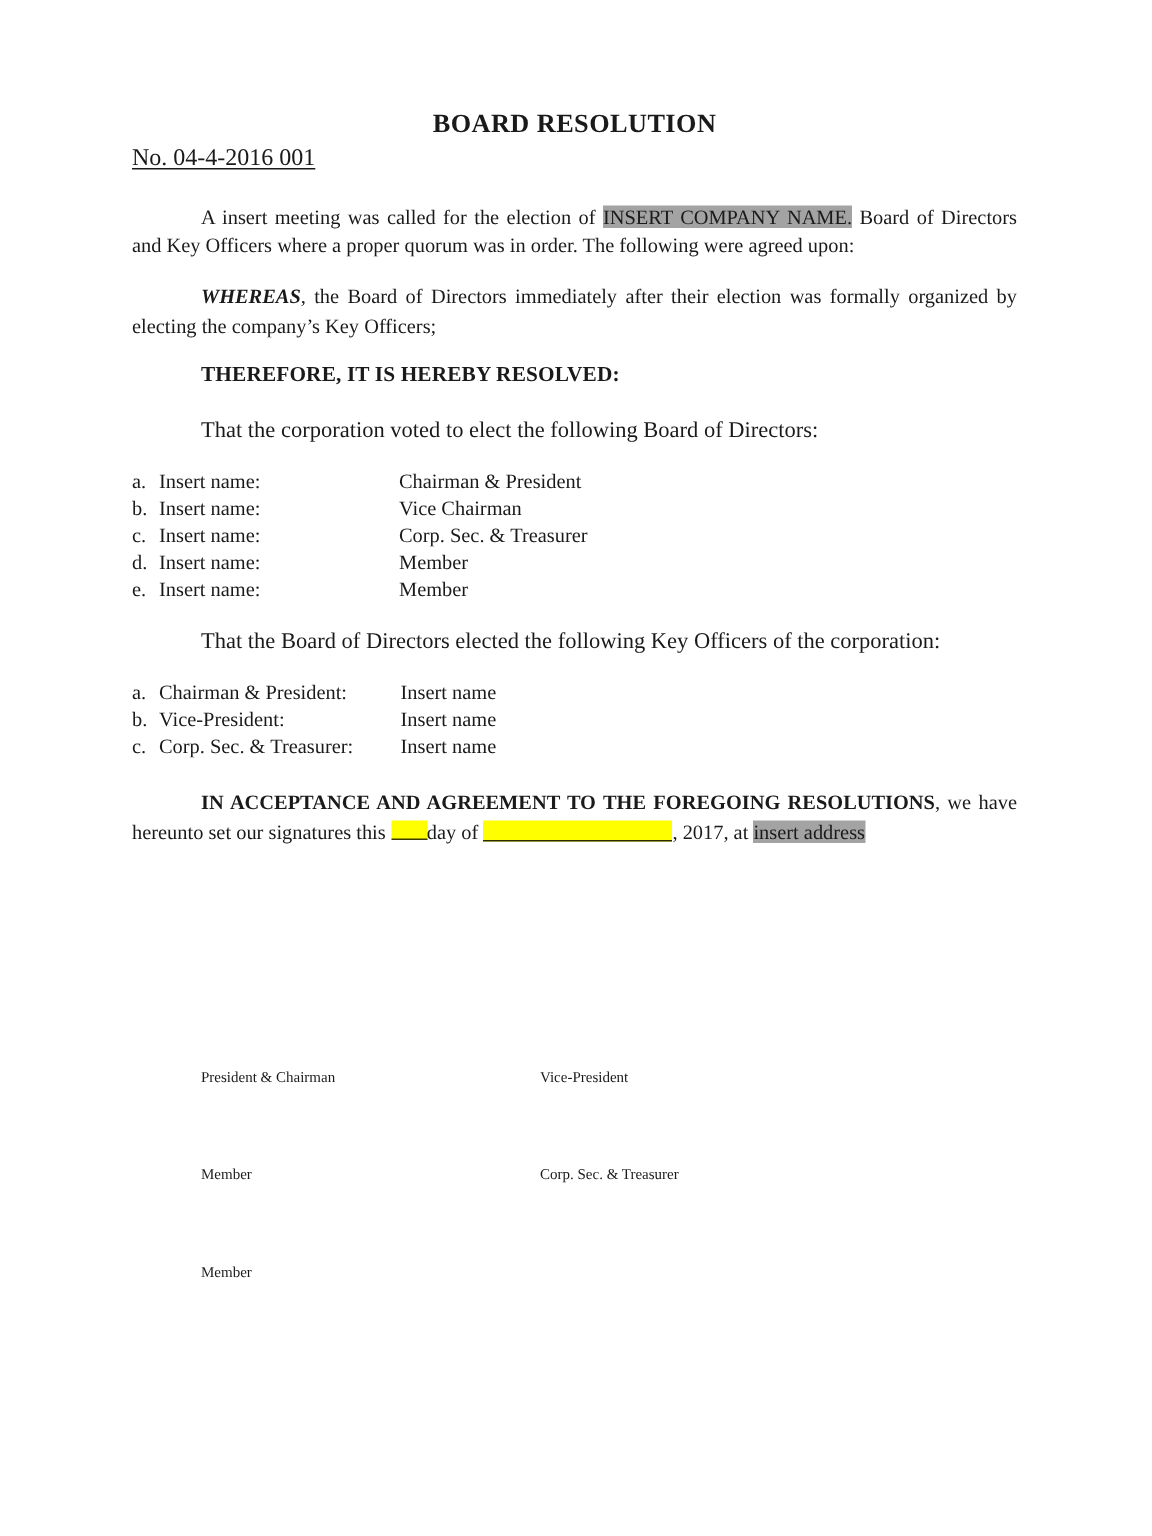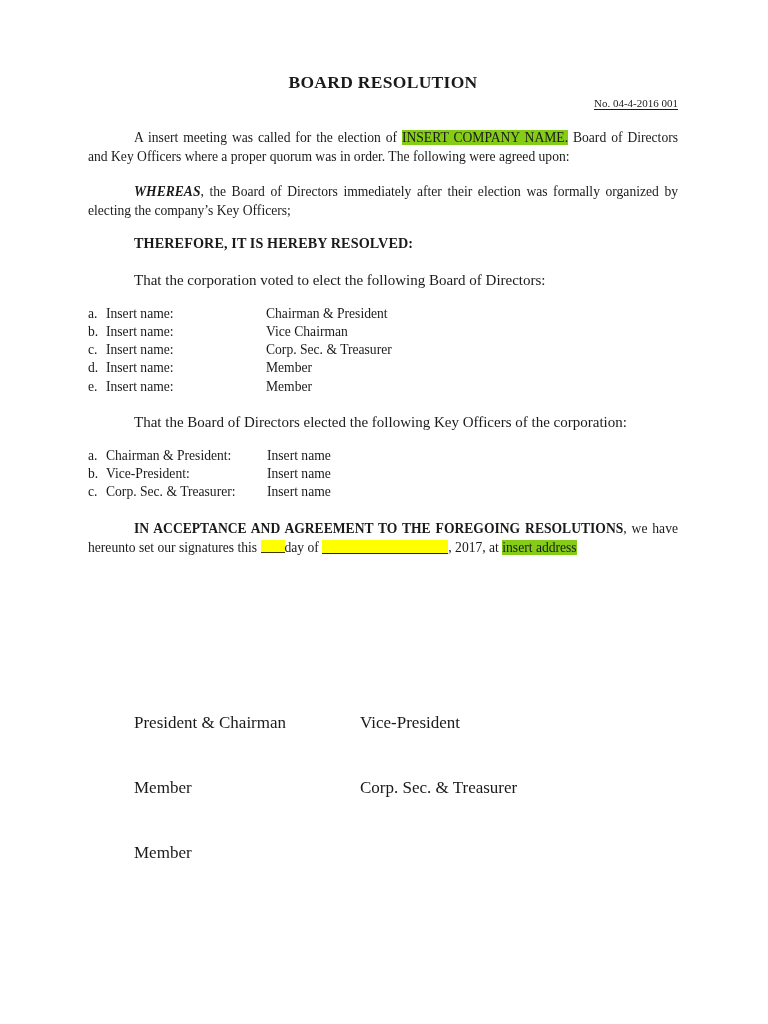--- a/index.html
+++ b/index.html
@@ -37,22 +37,22 @@
   
   .doc-title {
     text-align: center;
     font-weight: bold;
     font-size: 17.5px;
     letter-spacing: 0.3px;
     margin: 0 0 2px 0;
     line-height: 1.25;
   }
   .doc-subtitle {
-    text-align: right;
-    font-size: 11px;
+    text-align: left;
+    font-size: 16px;
     margin: 0 0 18px 0;
     line-height: 1.3;
   }
   .doc-subtitle span {
     text-decoration: underline;
     text-underline-offset: 1.5px;
   }
 
   
   p.para {
@@ -65,21 +65,21 @@
   p.para.indent {
     text-indent: 46px;
   }
   p.para.tight {
     margin-bottom: 14px;
   }
   .bi { font-weight: bold; font-style: italic; }
   .b  { font-weight: bold; margin-top: 32px; }
 
   .hl {
-    background-color: #84cc16;
+    background-color: #a3a3a3;
     color: #1a1a1a;
   }
   .hl-bold {
     background-color: #ffff00;
     font-weight: bold;
     color: #1a1a1a;
   }
 
   
   .blank-short {
@@ -148,21 +148,21 @@
     position: absolute;
     left: 134px;
     top: 712px;
     width: 540px;
   }
   .sign-row {
     position: relative;
     height: 65px;
   }
   .sign-label {
-    font-size: 17px;
+    font-size: 10px;
     line-height: 1.3;
     position: absolute;
     top: 0;
     white-space: nowrap;
   }
   .sign-col-left  { left: 0; }
   .sign-col-right { left: 226px; }
 </style>
 </head>
 <body>

